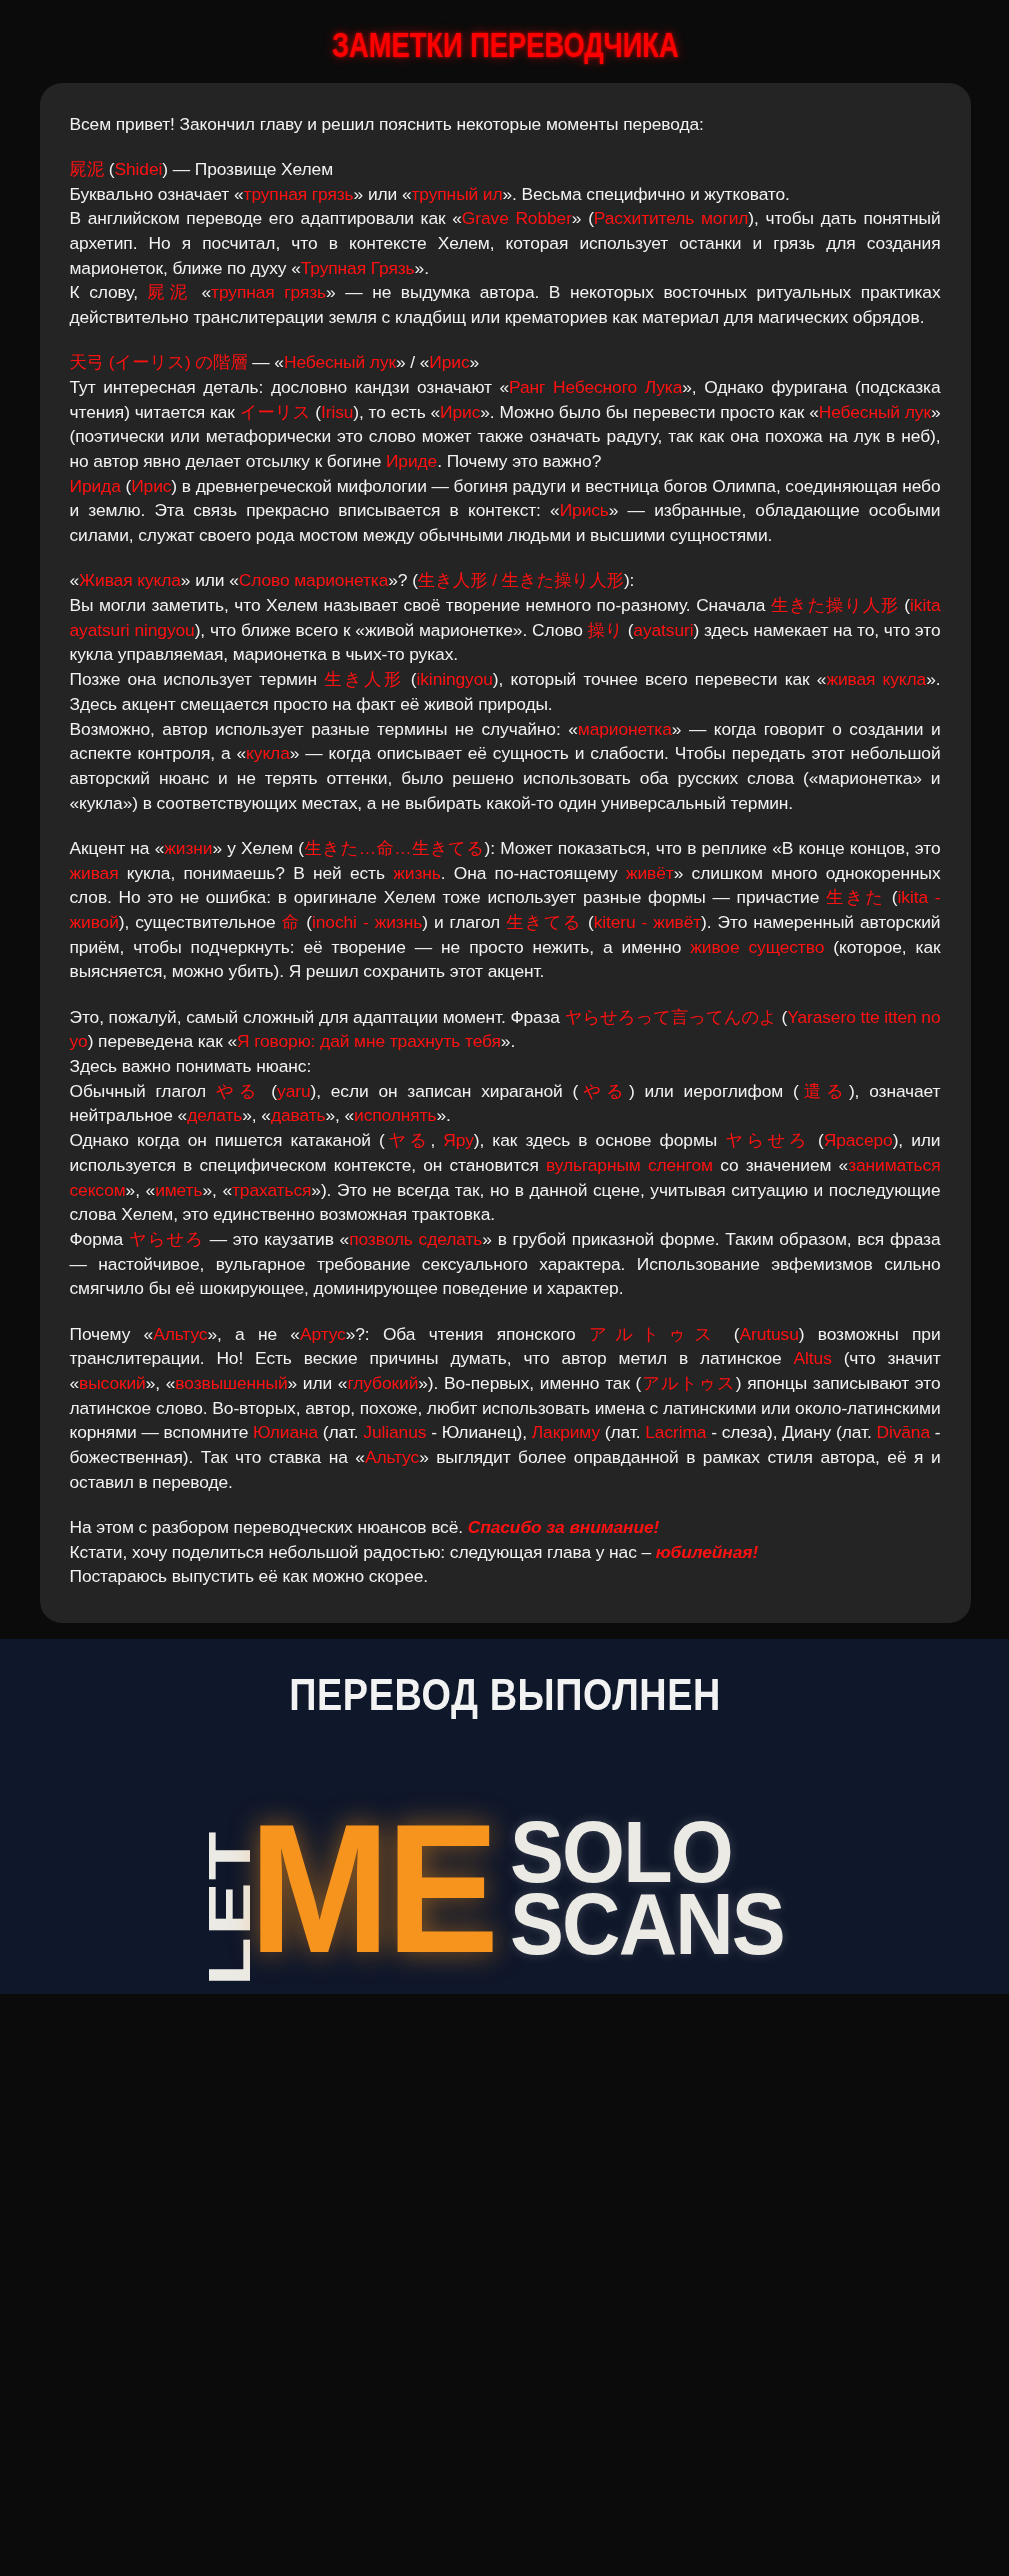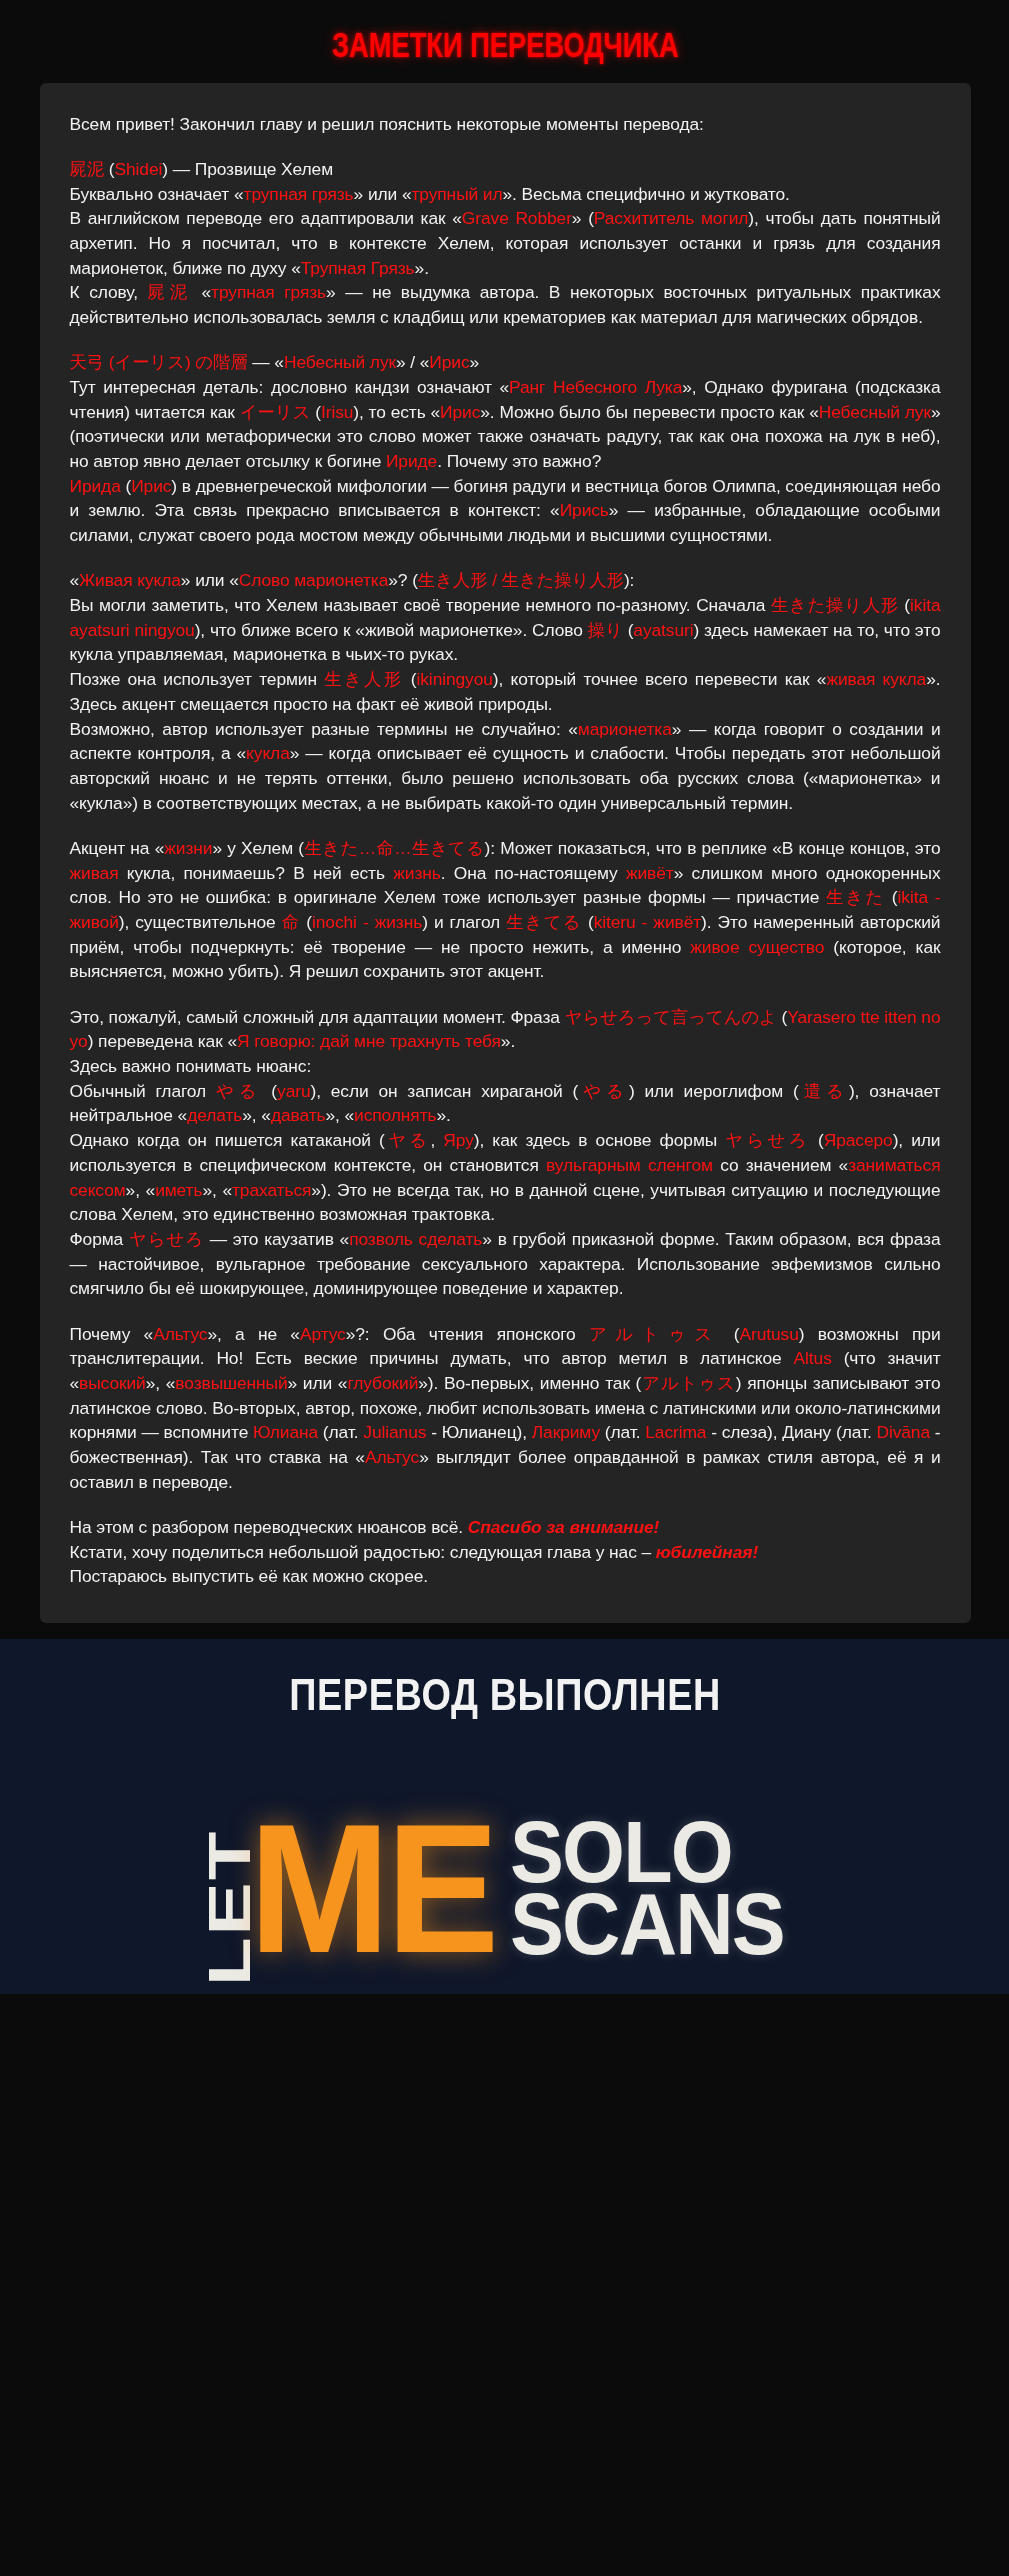--- a/index.html
+++ b/index.html
@@ -42,21 +42,21 @@
     transform:scaleX(0.78);
     transform-origin:center;
     text-shadow:0 0 12.3px rgba(255,0,0,0.55), 0 0 3.4px rgba(255,0,0,0.8);
     white-space:nowrap;
   }
 
   
   .card{
     width:931px;
     background:#242424;
-    border-radius:6px;
+    border-radius:22px;
     padding:29px 30px 34px 30px;
     margin-bottom:16.4px;
   }
   .block{ margin-bottom:20.5px; }
   .block:last-child{ margin-bottom:0;margin-top:17px; }
   p.line{
     font-size:17.4px;
     line-height:1.42;
     color:#f2f2f2;
     letter-spacing:-0.1px;
@@ -154,21 +154,21 @@
 
   <div class="card">
     <div class="block">
       <p class="line nojust">Всем привет! Закончил главу и решил пояснить некоторые моменты перевода:</p>
     </div>
     <div id="blocks-root">
         <div class="block">
           <p class="line nojust"><span class="r">屍泥 </span><span class="w">(</span><span class="r">Shidei</span><span class="w">) — Прозвище Хелем</span></p>
           <p class="line"><span class="w">Буквально означает «</span><span class="r">трупная грязь</span><span class="w">» или «</span><span class="r">трупный ил</span><span class="w">». Весьма специфично и жутковато.</span></p>
           <p class="line"><span class="w">В английском переводе его адаптировали как «</span><span class="r">Grave Robber</span><span class="w">» (</span><span class="r">Расхититель могил</span><span class="w">), чтобы дать понятный архетип. Но я посчитал, что в контексте Хелем, которая использует останки и грязь для создания марионеток, ближе по духу «</span><span class="r">Трупная Грязь</span><span class="w">».</span></p>
-          <p class="line"><span class="w">К слову, </span><span class="r">屍泥</span><span class="w"> «</span><span class="r">трупная грязь</span><span class="w">» — не выдумка автора. В некоторых восточных ритуальных практиках действительно использовалась земля с кладбищ или крематориев как материал для магических обрядов.</span></p>
+          <p class="line"><span class="w">К слову, </span><span class="r">屍泥</span><span class="w"> «</span><span class="r">трупная грязь</span><span class="w">» — не выдумка автора. В некоторых восточных ритуальных практиках действительно транслитерации земля с кладбищ или крематориев как материал для магических обрядов.</span></p>
         </div>
         <div class="block">
           <p class="line nojust"><span class="r">天弓 (イーリス) の階層</span><span class="w"> — «</span><span class="r">Небесный лук</span><span class="w">» / «</span><span class="r">Ирис</span><span class="w">»</span></p>
           <p class="line"><span class="w">Тут интересная деталь: дословно кандзи означают «</span><span class="r">Ранг Небесного Лука</span><span class="w">», Однако фуригана (подсказка чтения) читается как </span><span class="r">イーリス</span><span class="w"> (</span><span class="r">Irisu</span><span class="w">), то есть «</span><span class="r">Ирис</span><span class="w">». Можно было бы перевести просто как «</span><span class="r">Небесный лук</span><span class="w">» (поэтически или метафорически это слово может также означать радугу, так как она похожа на лук в неб), но автор явно делает отсылку к богине </span><span class="r">Ириде</span><span class="w">. Почему это важно?</span></p>
           <p class="line"><span class="r">Ирида</span><span class="w"> (</span><span class="r">Ирис</span><span class="w">) в древнегреческой мифологии — богиня радуги и вестница богов Олимпа, соединяющая небо и землю. Эта связь прекрасно вписывается в контекст: «</span><span class="r">Ирись</span><span class="w">» — избранные, обладающие особыми силами, служат своего рода мостом между обычными людьми и высшими сущностями.</span></p>
         </div>
         <div class="block">
           <p class="line nojust"><span class="w">«</span><span class="r">Живая кукла</span><span class="w">» или «</span><span class="r">Слово марионетка</span><span class="w">»? (</span><span class="r">生き人形 / 生きた操り人形</span><span class="w">):</span></p>
           <p class="line"><span class="w">Вы могли заметить, что Хелем называет своё творение немного по-разному. Сначала </span><span class="r">生きた操り人形</span><span class="w"> (</span><span class="r">ikita ayatsuri ningyou</span><span class="w">), что ближе всего к «живой марионетке». Слово </span><span class="r">操り</span><span class="w"> (</span><span class="r">ayatsuri</span><span class="w">) здесь намекает на то, что это кукла управляемая, марионетка в чьих-то руках.</span></p>
           <p class="line"><span class="w">Позже она использует термин </span><span class="r">生き人形</span><span class="w"> (</span><span class="r">ikiningyou</span><span class="w">), который  точнее всего перевести как «</span><span class="r">живая кукла</span><span class="w">». Здесь акцент смещается просто на факт её живой природы.</span></p>

